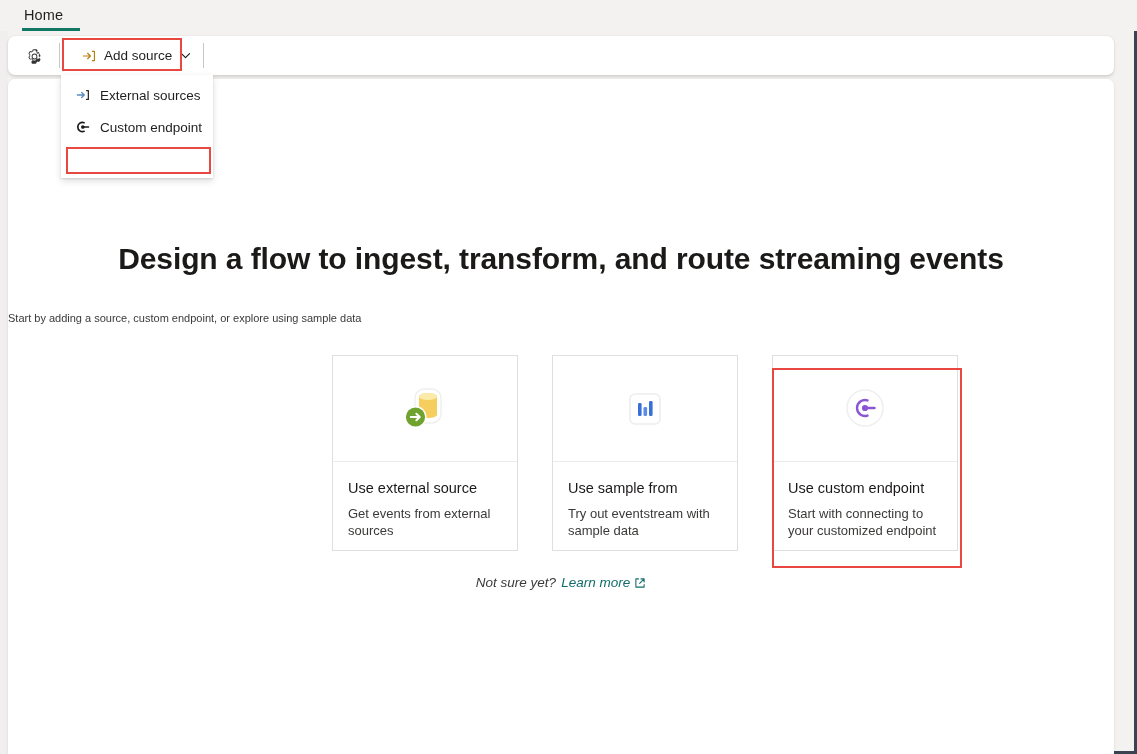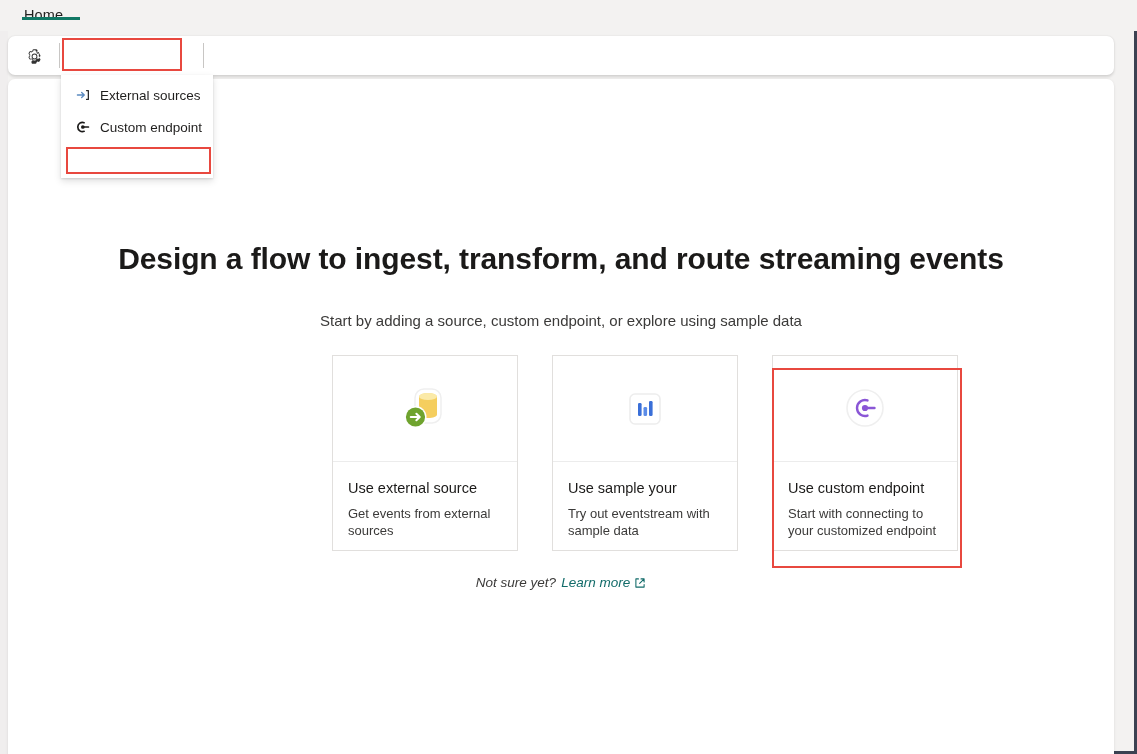--- a/index.html
+++ b/index.html
@@ -29,21 +29,21 @@
   
   #tabstrip {
     position: absolute;
     left: 0; top: 0;
     width: 1137px; height: 31px;
     background: #f3f2f1;
   }
   .tab {
     position: absolute;
     left: 18px; top: 0;
-    height: 20px;
+    height: 31px;
     display: flex;
     flex-direction: column;
     justify-content: flex-start;
     align-items: center;
     padding: 0 6px;
     cursor: pointer;
   }
   .tab-label {
     font-size: 14.5px;
     color: #201f1e;
@@ -176,22 +176,21 @@
     text-align: center;
     font-size: 30px;
     font-weight: 600;
     color: #1b1a19;
     letter-spacing: -0.1px;
   }
   #hero-subtitle {
     position: absolute;
     left: 0; top: 233px;
     width: 1106px;
-    text-align: center;
-    font-size: 15px;
+    font-size: 11px;
     color: #3b3a39;
   }
 
   
   #cards {
     position: absolute;
     left: 324px; top: 276px;
     width: 646px;
     display: flex;
     gap: 34px;
@@ -279,20 +278,30 @@
 
     <div id="gear-btn">
       <svg width="17" height="17" viewBox="0 0 20 20">
         <path d="M10 6.6a3.4 3.4 0 100 6.8 3.4 3.4 0 000-6.8zm0 1.1a2.3 2.3 0 110 4.6 2.3 2.3 0 010-4.6z" fill="#333"></path>
         <path d="M8.9 1.5a1.2 1.2 0 00-1.17.93l-.2.9a6.6 6.6 0 00-1.2.7l-.87-.3a1.2 1.2 0 00-1.42.55l-.9 1.56a1.2 1.2 0 00.25 1.49l.69.6a6.7 6.7 0 000 1.38l-.69.6a1.2 1.2 0 00-.25 1.49l.9 1.56a1.2 1.2 0 001.42.55l.87-.3c.37.28.77.52 1.2.7l.2.9A1.2 1.2 0 008.9 18.5h2.2a1.2 1.2 0 001.17-.93l.2-.9c.43-.18.83-.42 1.2-.7l.87.3a1.2 1.2 0 001.42-.55l.9-1.56a1.2 1.2 0 00-.25-1.49l-.69-.6a6.7 6.7 0 000-1.38l.69-.6a1.2 1.2 0 00.25-1.49l-.9-1.56a1.2 1.2 0 00-1.42-.55l-.87.3a6.6 6.6 0 00-1.2-.7l-.2-.9A1.2 1.2 0 0011.1 1.5H8.9zm-.1 1.18a.1.1 0 01.1-.08h2.2a.1.1 0 01.1.08l.28 1.28.42.15c.48.18.92.43 1.3.76l.34.29 1.23-.43a.1.1 0 01.12.05l1.1 1.9a.1.1 0 01-.02.13l-.97.85.05.45a5.6 5.6 0 010 1.2l-.05.45.97.85a.1.1 0 01.02.13l-1.1 1.9a.1.1 0 01-.12.05l-1.23-.43-.34.29c-.38.33-.82.58-1.3.76l-.42.15-.28 1.28a.1.1 0 01-.1.08H8.9a.1.1 0 01-.1-.08l-.28-1.28-.42-.15a5.5 5.5 0 01-1.3-.76l-.34-.29-1.23.43a.1.1 0 01-.12-.05l-1.1-1.9a.1.1 0 01.02-.13l.97-.85-.05-.45a5.6 5.6 0 010-1.2l.05-.45-.97-.85a.1.1 0 01-.02-.13l1.1-1.9a.1.1 0 01.12-.05l1.23.43.34-.29c.38-.33.82-.58 1.3-.76l.42-.15.28-1.28z" fill="#333"></path>
       </svg>
     </div>
 
     <div id="toolbar-divider-1"></div>
 
+    <div id="add-source-btn">
+      <svg width="16" height="16" viewBox="0 0 20 20">
+        <path d="M3 10h8.2M8.3 6.6l3.5 3.4-3.5 3.4" stroke="#b98012" stroke-width="1.5" fill="none" stroke-linecap="round" stroke-linejoin="round"></path>
+        <path d="M14.2 4.2h2.6v11.6h-2.6" stroke="#b98012" stroke-width="1.5" fill="none" stroke-linecap="round" stroke-linejoin="round"></path>
+      </svg>
+      <span class="btn-label">Add source</span>
+      <svg width="13" height="13" viewBox="0 0 16 16">
+        <path d="M3 5.6L8 10.6l5-5" stroke="#1b1a19" stroke-width="1.4" fill="none" stroke-linecap="round" stroke-linejoin="round"></path>
+      </svg>
+    </div>
 
     <div id="toolbar-divider-2"></div>
   </div>
 
   <div id="add-source-highlight"></div>
 
   <div id="canvas">
 
     <div id="hero-title">Design a flow to ingest, transform, and route streaming events</div>
     <div id="hero-subtitle">Start by adding a source, custom endpoint, or explore using sample data</div>
@@ -324,21 +333,21 @@
         <div class="card-icon-area">
           <svg width="52" height="52" viewBox="0 0 52 52">
             <rect x="11" y="11" width="30" height="30" rx="5" fill="#ffffff"></rect>
             <rect x="11" y="11" width="30" height="30" rx="5" fill="none" stroke="#ededed" stroke-width="1.6"></rect>
             <rect x="19" y="20" width="3.6" height="13" rx="1.3" fill="#3a6fd8"></rect>
             <rect x="24.5" y="24" width="3.6" height="9" rx="1.3" fill="#5b8ce8"></rect>
             <rect x="30" y="18" width="3.6" height="15" rx="1.3" fill="#3a6fd8"></rect>
           </svg>
         </div>
         <div class="card-body">
-          <div class="card-title">Use sample your</div>
+          <div class="card-title">Use sample from</div>
           <div class="card-desc">Try out eventstream with sample data</div>
         </div>
       </div>
 
       <div class="card">
         <div class="card-icon-area">
           <svg width="54" height="54" viewBox="0 0 54 54">
             <circle cx="27" cy="26" r="18" fill="#ffffff"></circle>
             <circle cx="27" cy="26" r="18" fill="none" stroke="#efefef" stroke-width="1.6"></circle>
             <path d="M29.5 18.4a8 8 0 100 15.2" stroke="#8a56d6" stroke-width="2.4" fill="none" stroke-linecap="round"></path>

